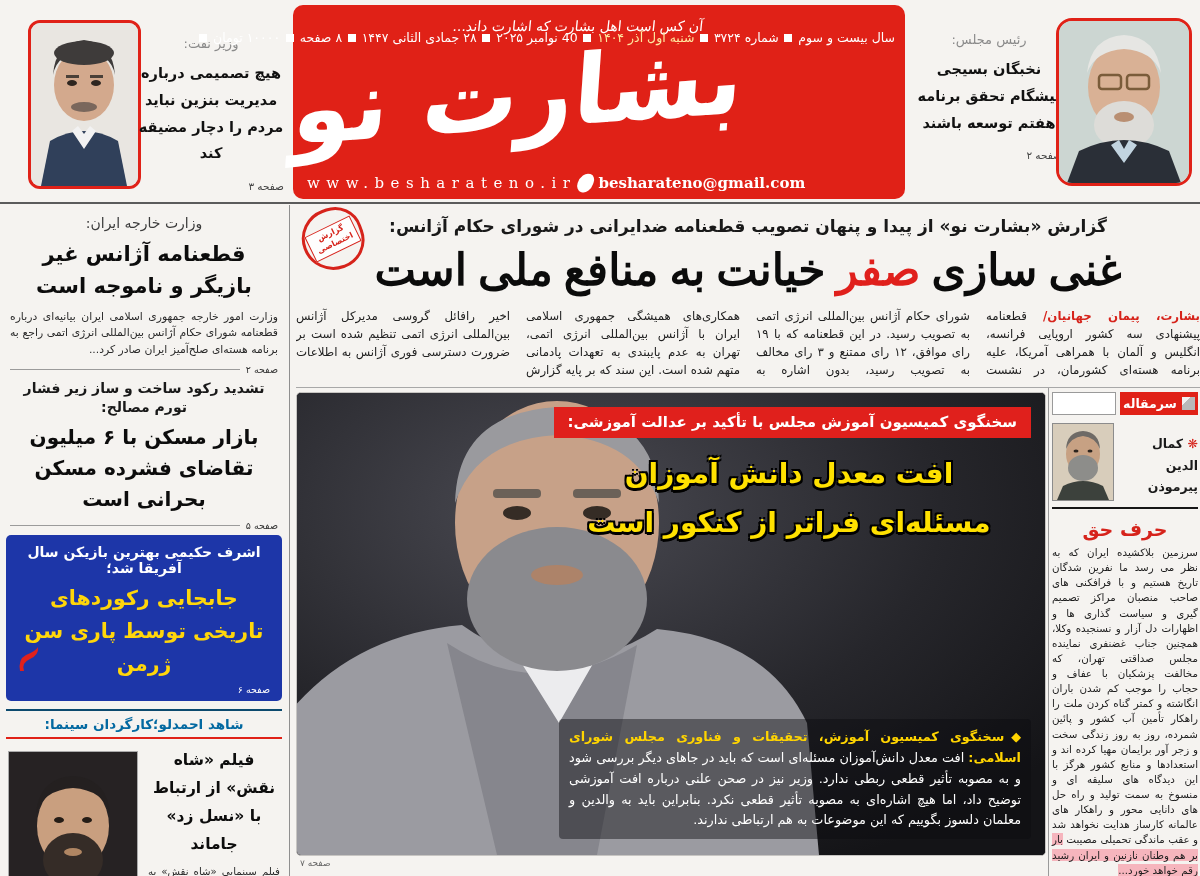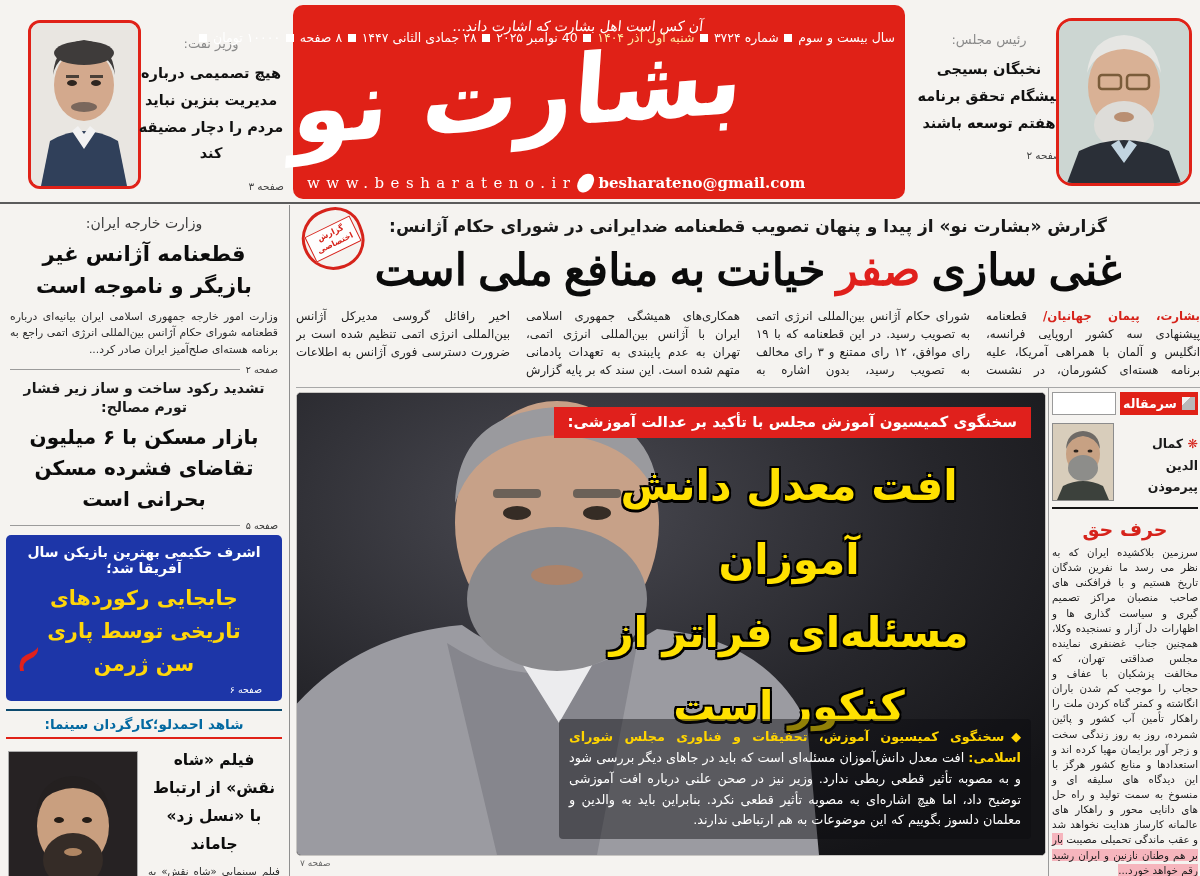--- a/index.html
+++ b/index.html
@@ -42,21 +42,21 @@
   #v-rule-1{position:absolute;left:289px;top:205px;bottom:0;width:1px;background:#8f8f8f;}
   #v-rule-2{position:absolute;left:1048px;top:388px;bottom:0;width:1px;background:#9a9a9a;}
   .sb{padding:0 10px;}
   .sb-kicker{font-size:14px;color:#3c3c3c;text-align:center;line-height:1.4;}
   .sb-kicker.bold{font-weight:700;color:#191919;}
   .sb-head{font-size:21px;font-weight:800;text-align:center;line-height:1.55;color:#0c0c0c;margin-top:4px;}
   .sb-body{font-size:10.8px;line-height:1.55;text-align:justify;color:#2a2a2a;margin-top:6px;}
   .pageline{display:flex;align-items:center;gap:6px;margin:5px 0 3px;}
   .pageline span{font-size:9.5px;color:#333;flex:none;}
   .pageline i{flex:1;height:1px;background:#9b9b9b;}
-  #sport-box{margin:4px 6px 0;background:#1d36a8;border-radius:5px;padding:9px 20px 6px;position:relative;}
+  #sport-box{margin:4px 6px 0;background:#1d36a8;border-radius:5px;padding:9px 12px 6px;position:relative;}
   #sport-kicker{color:#fff;font-size:14px;font-weight:700;text-align:center;}
   #sport-head{color:#ffd60a;font-size:20.5px;font-weight:800;text-align:center;line-height:1.6;margin-top:6px;}
   #sport-page{color:#fff;font-size:9.5px;margin-top:4px;}
   #sport-mark{position:absolute;left:10px;bottom:26px;}
   #cinema-kicker-bar{margin:8px 6px 0;border-top:2px solid #0c4a6e;border-bottom:2px solid #e02117;
       color:#0369a1;font-weight:700;font-size:13.5px;text-align:center;padding:5px 2px;}
   #film{position:relative;margin-top:8px;padding:0 8px 14px;min-height:190px;}
   #film-photo{float:left;width:128px;height:170px;margin:4px 10px 2px 0;background:#232021;border:1px solid #aaa;overflow:hidden;}
   #film-head{font-size:15.5px;font-weight:800;text-align:center;line-height:1.8;color:#0d0d0d;}
   #film-body{font-size:10.2px;line-height:1.55;text-align:justify;color:#2a2a2a;margin-top:5px;}
@@ -72,21 +72,21 @@
   #lead-head .red{color:#e0201c;}
   #lead-body{margin-top:12px;height:76px;overflow:hidden;column-count:4;column-gap:16px;
       font-size:11.8px;line-height:1.52;text-align:justify;color:#222;}
   #lead-byline{color:#d6231b;font-weight:700;}
   #rule-mid{position:absolute;left:0;right:0;bottom:0;height:1px;background:#a8a8a8;}
   
   #main-photo{position:absolute;left:296px;top:392px;width:748px;height:462px;background:#1c1c20;
       border:1px solid #c7c5c2;border-radius:5px;overflow:hidden;}
   #ms-kicker{position:absolute;top:14px;right:14px;background:#e0201c;color:#fff;font-size:15px;font-weight:700;
       padding:5px 14px;line-height:1.4;}
-  #ms-head{position:absolute;top:56px;right:16px;width:480px;text-align:center;color:#ffe100;font-size:42px;font-weight:900;line-height:1.75;
+  #ms-head{position:absolute;top:56px;right:16px;width:480px;text-align:center;color:#ffe100;font-size:28px;font-weight:900;line-height:1.75;
       text-shadow:2px 2px 0 #000,-2px 2px 0 #000,2px -2px 0 #000,-2px -2px 0 #000,0 3px 0 #000;}
   #ms-caption{position:absolute;right:14px;bottom:16px;width:452px;font-size:12.8px;line-height:1.62;color:#fff;
       text-align:justify;background:rgba(12,12,16,.45);padding:8px 10px;border-radius:4px;}
   #ms-caption .ylead{color:#ffd400;font-weight:700;}
   #ms-page{position:absolute;left:300px;top:858px;font-size:9px;color:#666;}
   
   #editorial{position:absolute;left:1052px;top:392px;width:146px;height:484px;}
   #ed-header{display:flex;direction:ltr;height:23px;}
   #ed-header .blank{flex:1;background:#fff;border:1px solid #9a9a9a;margin-right:4px;}
   #ed-tab{width:78px;background:#e02117;color:#fff;font-size:12.5px;font-weight:700;

